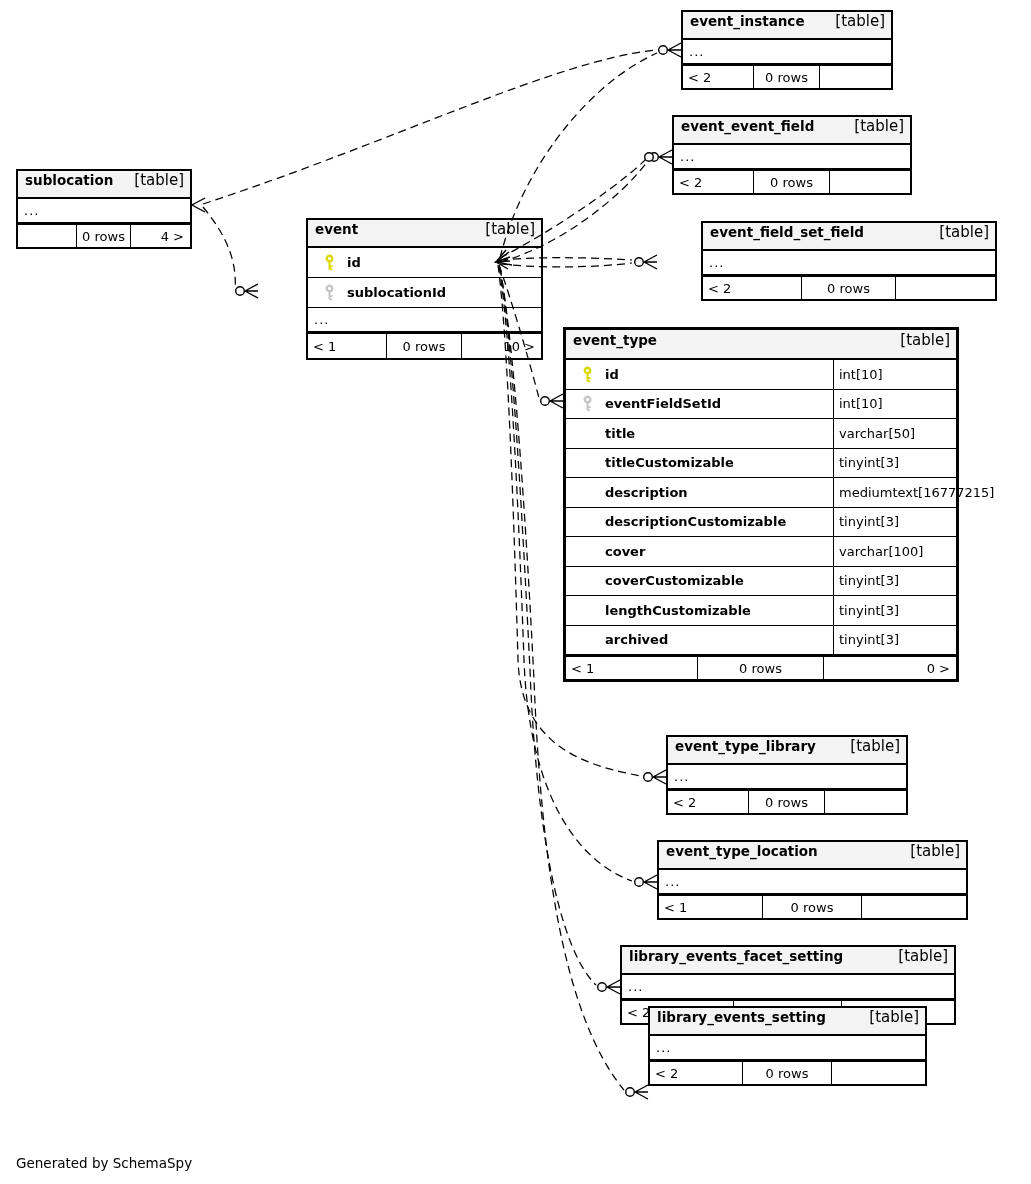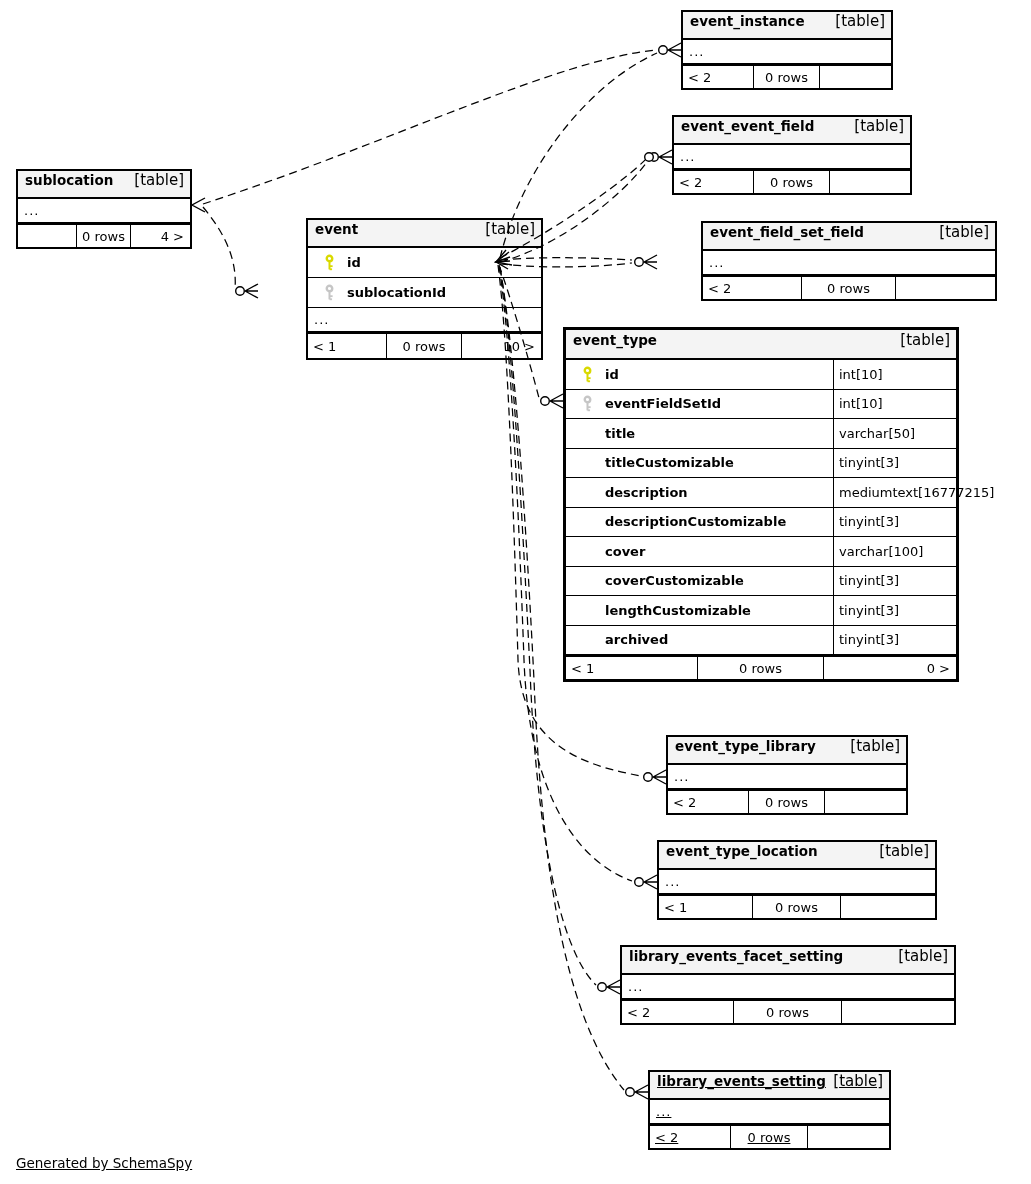--- a/index.html
+++ b/index.html
@@ -55,21 +55,21 @@
     font-size:13px;
   }
   .tfoot .fl,.tfoot .fc,.tfoot .fr{flex:1;display:flex;align-items:center;}
   .tfoot .fl{padding-left:5px;}
   .tfoot .fc{justify-content:center;border-left:1.5px solid var(--border);
     border-right:1.5px solid var(--border);}
   .tfoot .fr{justify-content:flex-end;padding-right:6px;}
   .tfoot.ev{height:26px;}
 
   #credit{
-    position:absolute;left:16px;top:1155px;font-size:13.5px;z-index:2;text-decoration:underline;
+    position:absolute;left:16px;top:1155px;font-size:13.5px;z-index:2;
   }
 </style>
 </head>
 <body>
 
 <svg id="edges" width="1031" height="1184">
 
   <path class="rel" d="M203,207 C228,237 237,263 235,289"></path>
   <path class="rel" d="M203,204 C390,143 556,60 656,50"></path>
   <path class="rel" d="M500,258 C522,168 588,84 657,53"></path>
@@ -344,21 +344,21 @@
   <div class="trow">
     <span class="dotcell">...</span>
   </div>
   <div class="tfoot">
     <span class="fl">&lt; 2</span>
     <span class="fc">0 rows</span>
     <span class="fr"></span>
   </div>
 </div>
 
-<div class="tbox" style="left:657px;top:840px;width:280px;">
+<div class="tbox" style="left:657px;top:840px;width:311px;">
   <div class="thead">
     <span class="tname">event_type_location</span>
     <span class="ttag">[table]</span>
   </div>
   <div class="trow">
     <span class="dotcell">...</span>
   </div>
   <div class="tfoot">
     <span class="fl">&lt; 1</span>
     <span class="fc">0 rows</span>
@@ -374,21 +374,21 @@
   <div class="trow">
     <span class="dotcell">...</span>
   </div>
   <div class="tfoot">
     <span class="fl">&lt; 2</span>
     <span class="fc">0 rows</span>
     <span class="fr"></span>
   </div>
 </div>
 
-<div class="tbox" style="left:648px;top:1070px;width:243px;text-decoration:underline;">
+<div class="tbox" style="left:648px;top:1006px;width:279px;">
   <div class="thead">
     <span class="tname">library_events_setting</span>
     <span class="ttag">[table]</span>
   </div>
   <div class="trow">
     <span class="dotcell">...</span>
   </div>
   <div class="tfoot">
     <span class="fl">&lt; 2</span>
     <span class="fc">0 rows</span>

